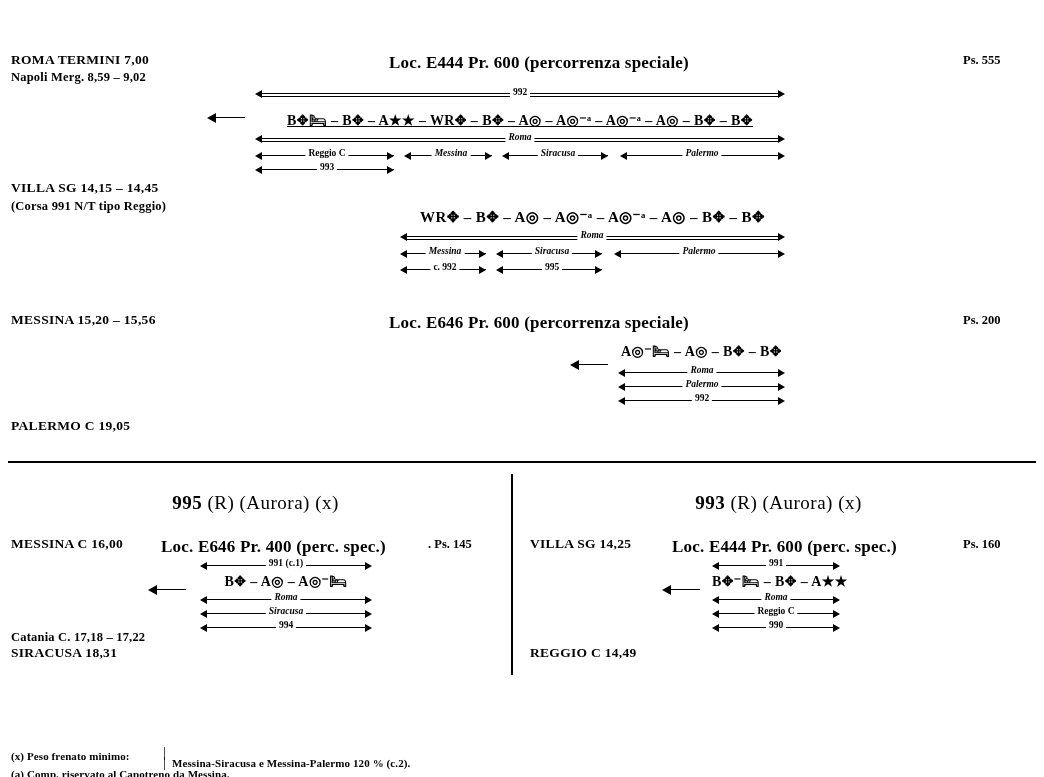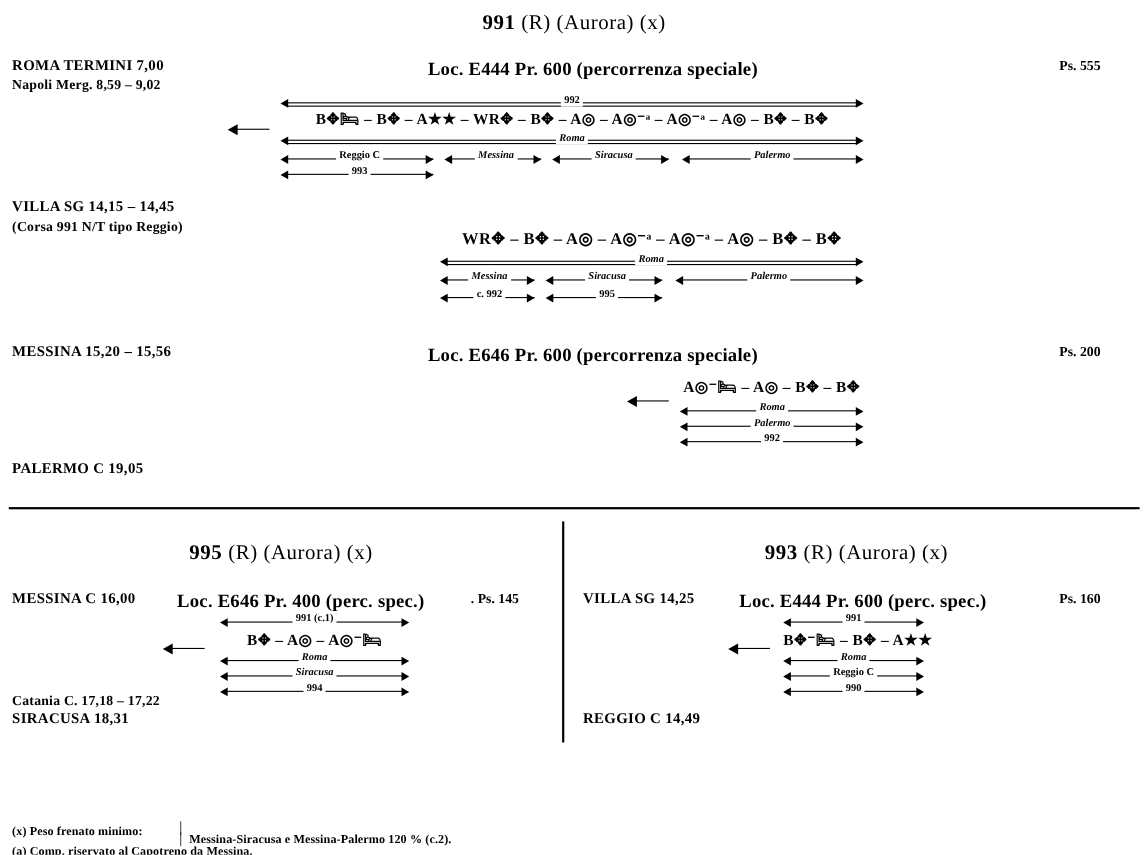--- a/index.html
+++ b/index.html
@@ -145,24 +145,20 @@
     position: absolute;
     font-family: "Liberation Serif", serif;
     font-size: 14px;
   }
 </style>
 </head>
 <body>
 
 <div class="page">
 
-  <div class="abs train-title" style="left:0; top:10px; width:1044px; text-align:center;">
-    <b>991</b>
-    <span>(R)  (Aurora)  (x)</span>
-  </div>
 
   <div class="abs stn" style="left:11px; top:52px;">ROMA TERMINI 7,00</div>
   <div class="abs stn-sub" style="left:11px; top:70px;">Napoli Merg. 8,59 – 9,02</div>
 
   <div class="abs stn" style="left:11px; top:180px;">VILLA SG 14,15 – 14,45</div>
   <div class="abs stn-sub" style="left:11px; top:199px;">(Corsa 991 N/T tipo Reggio)</div>
 
   <div class="abs stn" style="left:11px; top:312px;">MESSINA 15,20 – 15,56</div>
 
   <div class="abs stn" style="left:11px; top:418px;">PALERMO C 19,05</div>
@@ -173,21 +169,21 @@
   <div class="consist" style="left:255px; top:88px; width:530px;">
 
     <div class="bar" style="width:530px; height:12px; position:relative;">
       <div class="arrowL" style="left:0;"></div>
       <div class="line" style="left:6px; right:6px;"></div>
       <div class="line" style="left:6px; right:6px; top:8px;"></div>
       <div class="arrowR" style="right:0;"></div>
       <div class="lbl" style="left:265px; top:-1px;">992</div>
     </div>
 
-    <div class="cars" style="margin-top:0;">B✥🛏 – B✥ – A★★   –   WR✥   – B✥ – A◎ – A◎⁻ᵃ – A◎⁻ᵃ – A◎ – B✥ – B✥</div>
+    <div class="cars" style="margin-top:12px;text-decoration:underline;">B✥🛏 – B✥ – A★★   –   WR✥   – B✥ – A◎ – A◎⁻ᵃ – A◎⁻ᵃ – A◎ – B✥ – B✥</div>
 
     <div class="bar" style="width:530px; height:12px; margin-top:4px;">
       <div class="arrowL" style="left:0;"></div>
       <div class="line" style="left:6px; right:6px;"></div>
       <div class="line" style="left:6px; right:6px; top:8px;"></div>
       <div class="arrowR" style="right:0;"></div>
       <div class="lbl it" style="left:265px; top:-1px;">Roma</div>
     </div>
 
     <div class="bar" style="width:530px; margin-top:5px;">

